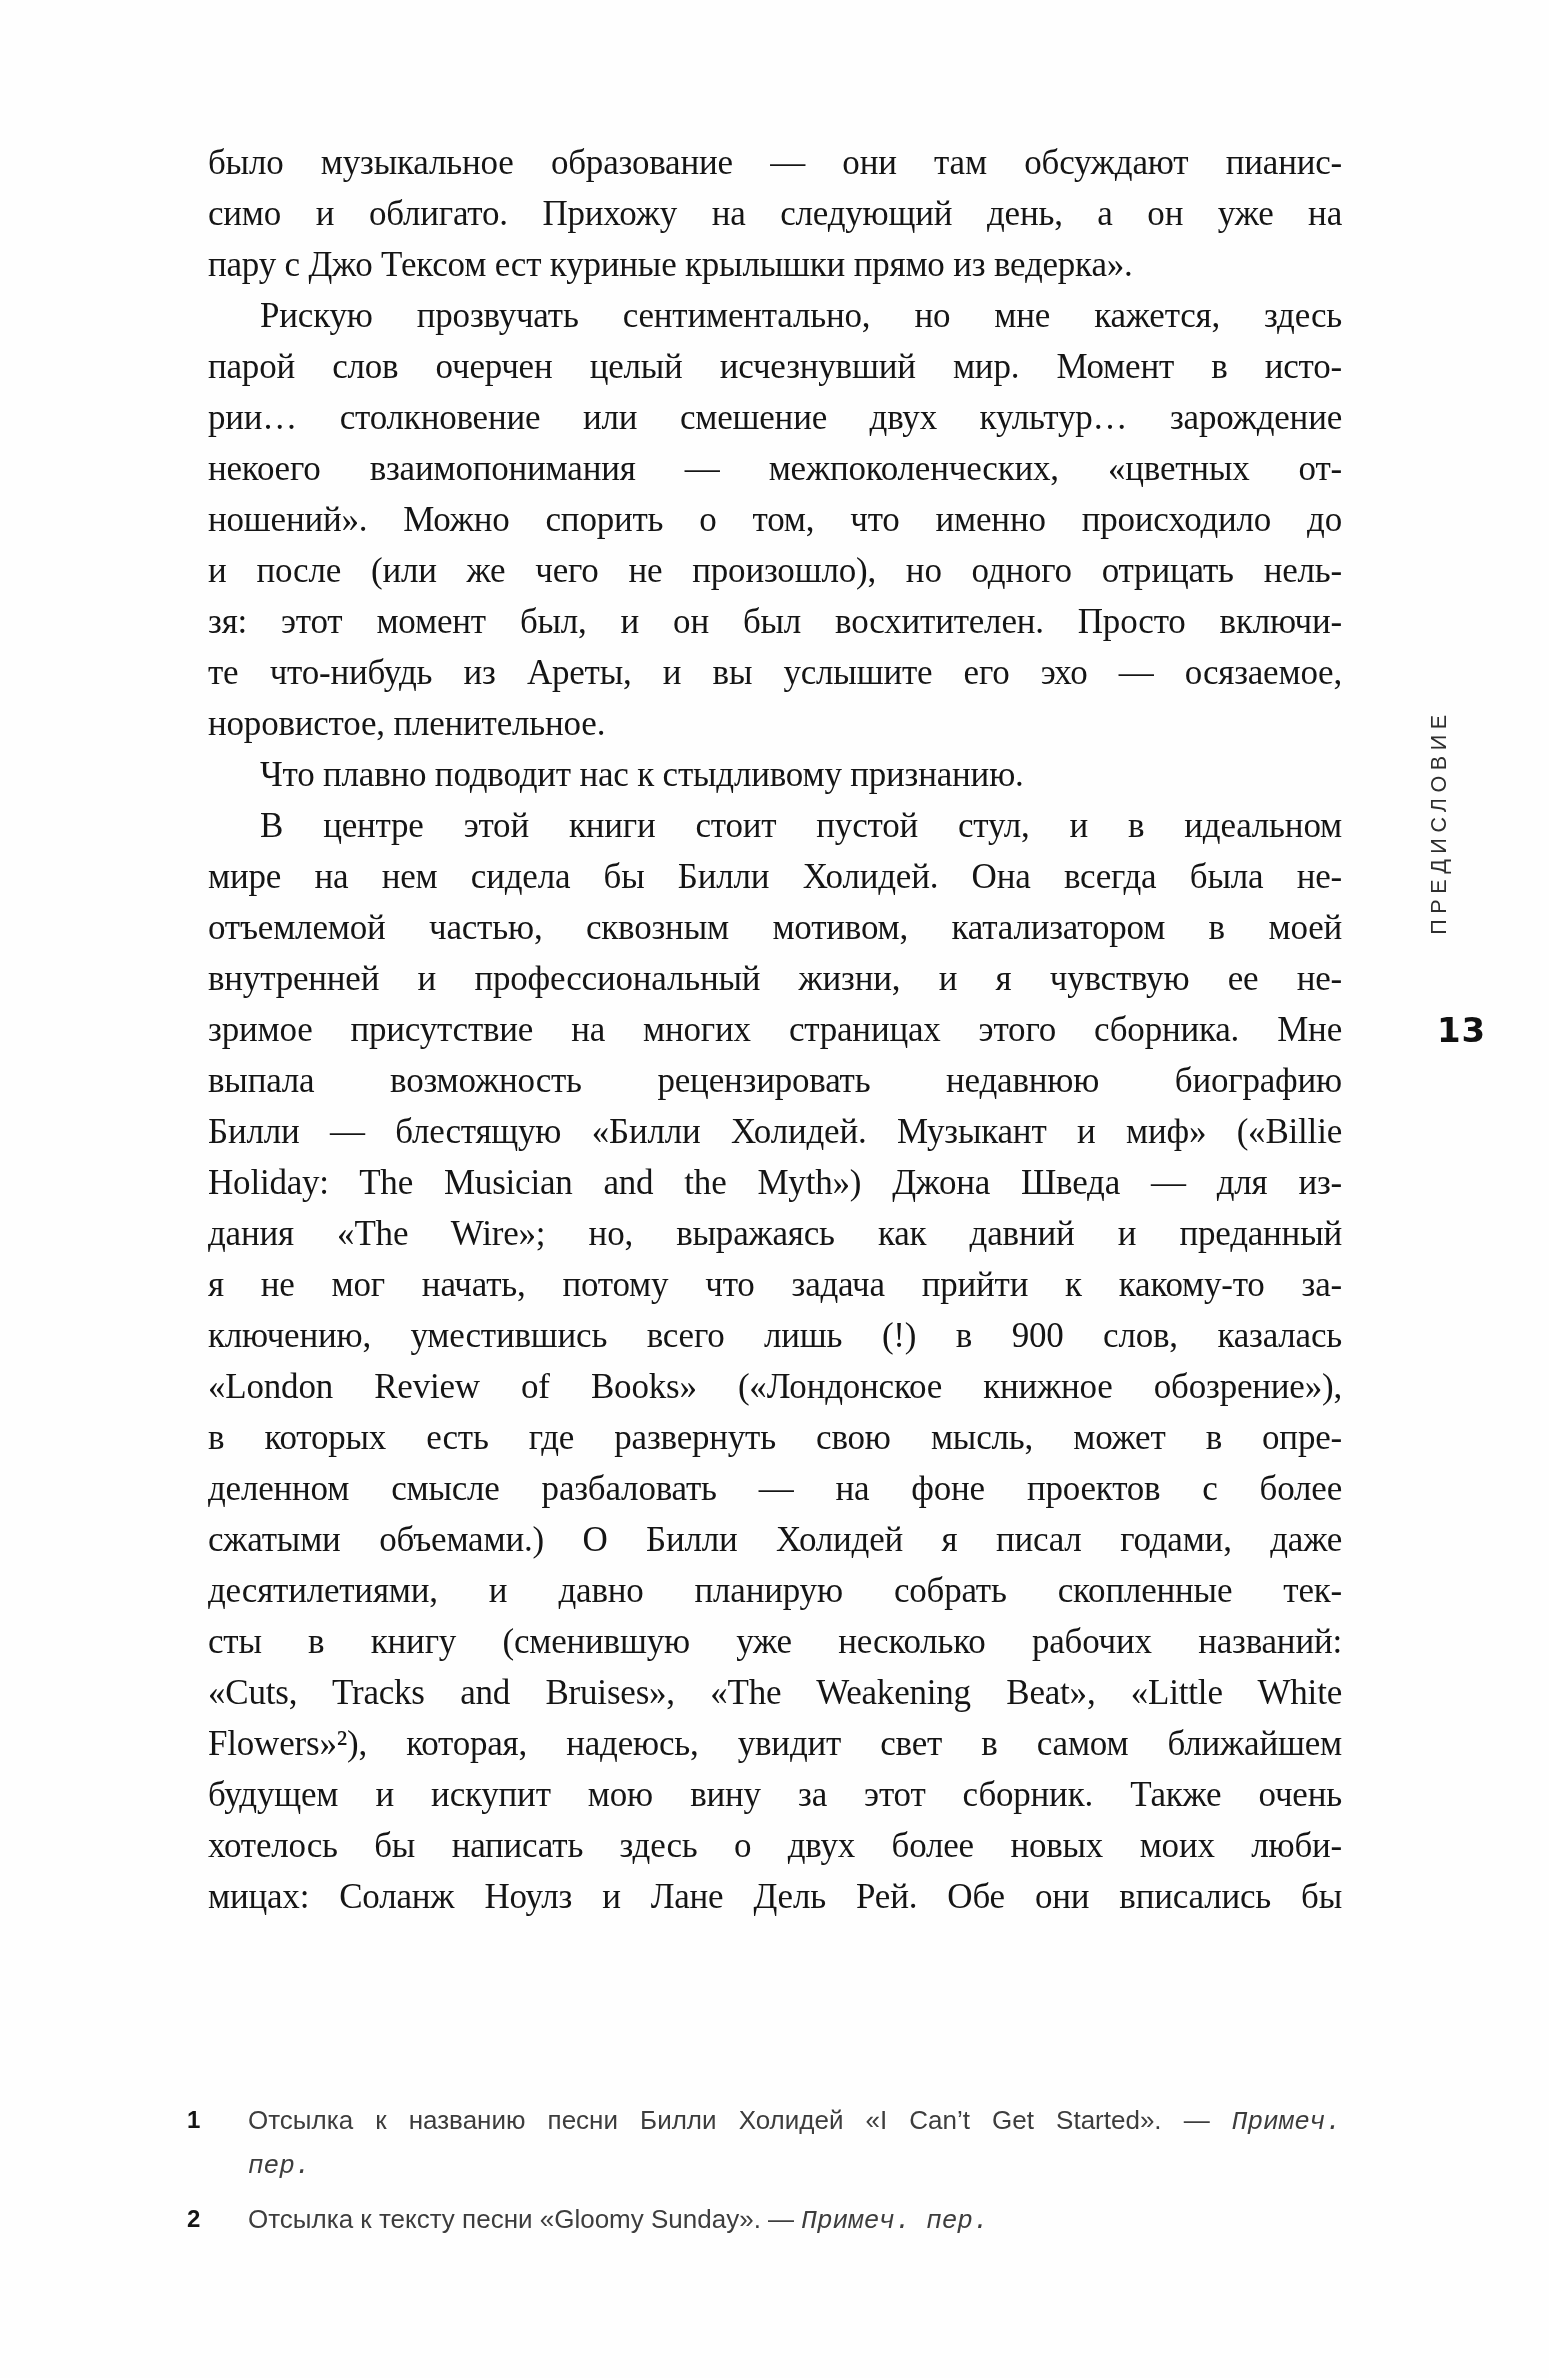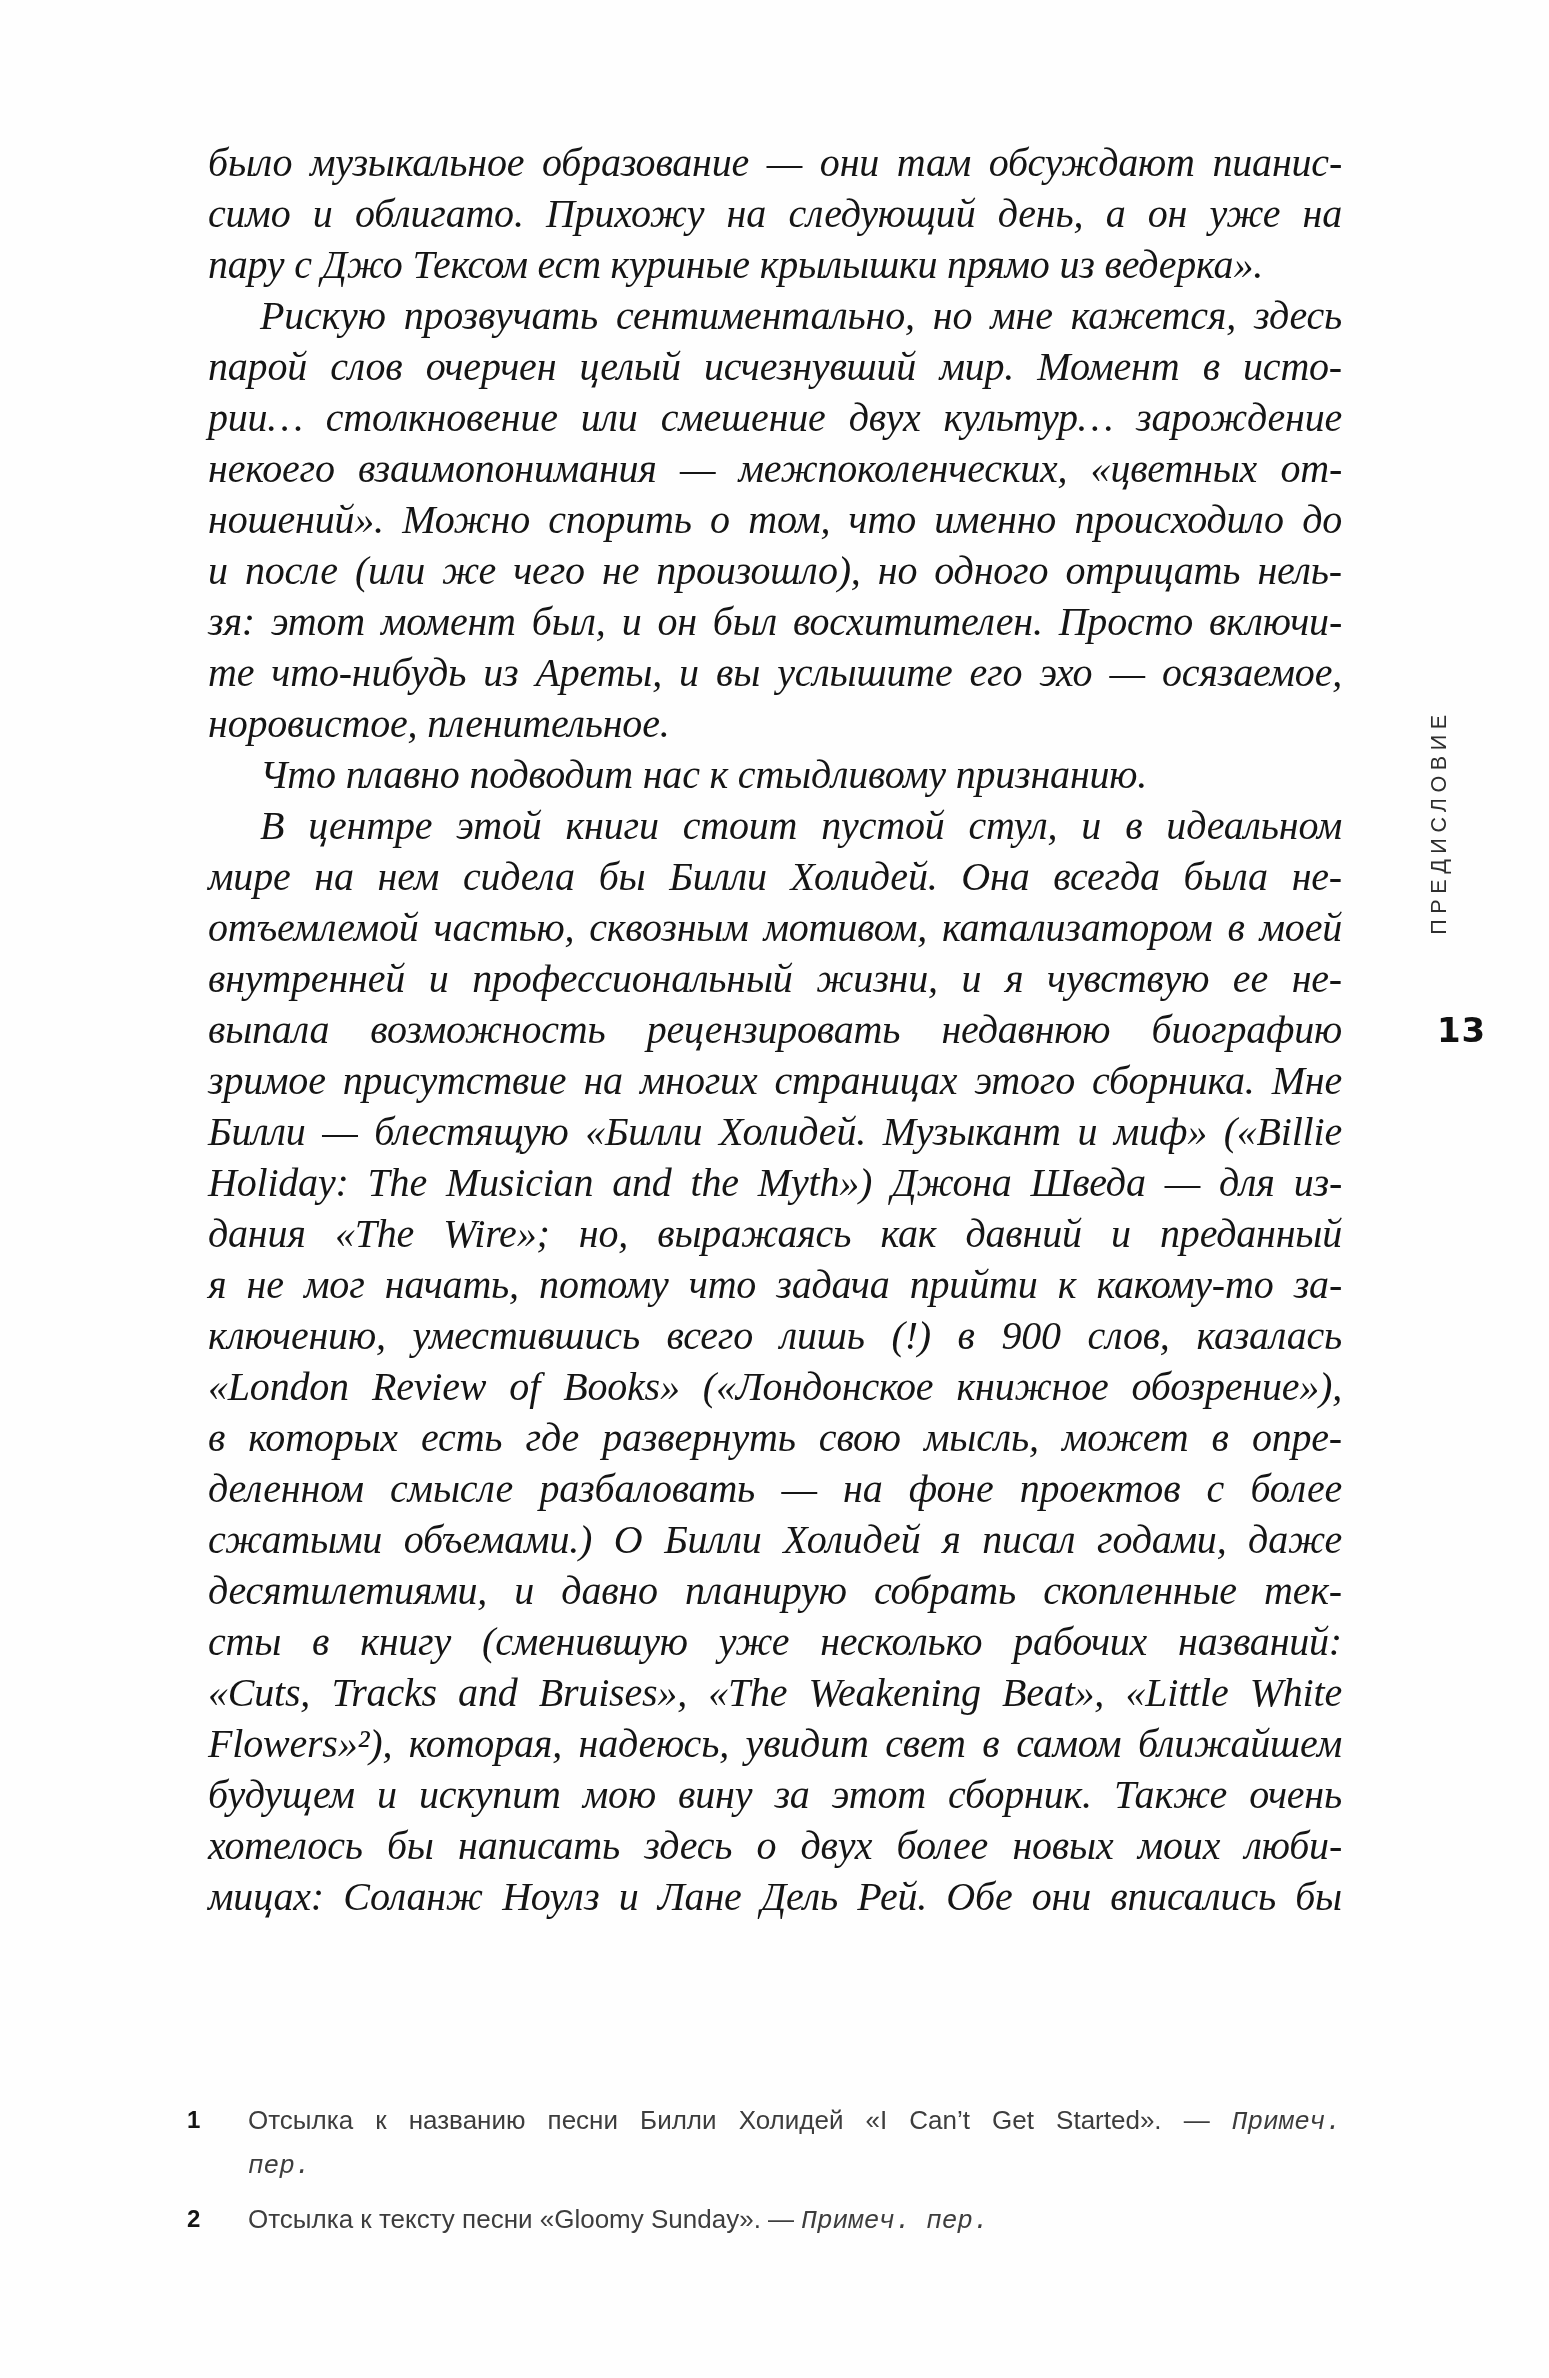--- a/index.html
+++ b/index.html
@@ -16,25 +16,24 @@
     font-kerning: normal;
   }
 
   
   .body-text {
     position: absolute;
     left: 208px;
     top: 137px;
     width: 1134px;
     font-family: "Liberation Serif", "DejaVu Serif", serif;
-    font-size: 40px;
+    font-size: 35px;
     line-height: 51px;
     letter-spacing: -0.2px;
     color: #151515;
-    font-style: italic;
   }
   .line {
     text-align: justify;
     text-align-last: justify;
     height: 51px;
     white-space: nowrap;      
     overflow: visible;
   }
   .line.f-indent { text-indent: 52px; }
   .line.f-end    { text-align-last: left; }
@@ -127,23 +126,23 @@
       <div class="line f-indent f-end">Что плавно подводит нас к стыдливому признанию.</div>
 
       <div class="line f-indent">В центре этой книги стоит пустой стул, и в идеальном</div>
 
       <div class="line">мире на нем сидела бы Билли Холидей. Она всегда была не-</div>
 
       <div class="line">отъемлемой частью, сквозным мотивом, катализатором в моей</div>
 
       <div class="line">внутренней и профессиональный жизни, и я чувствую ее не-</div>
 
+      <div class="line">зримое присутствие на многих страницах этого сборника. Мне</div>
+
       <div class="line">выпала возможность рецензировать недавнюю биографию</div>
-
-      <div class="line">зримое присутствие на многих страницах этого сборника. Мне</div>
 
       <div class="line">Билли — блестящую «Билли Холидей. Музыкант и миф» («Billie</div>
 
       <div class="line">Holiday: The Musician and the Myth») Джона Шведа — для из-</div>
 
       <div class="line">дания «The Wire»; но, выражаясь как давний и преданный</div>
 
 
       <div class="line">я не мог начать, потому что задача прийти к какому-то за-</div>
 

